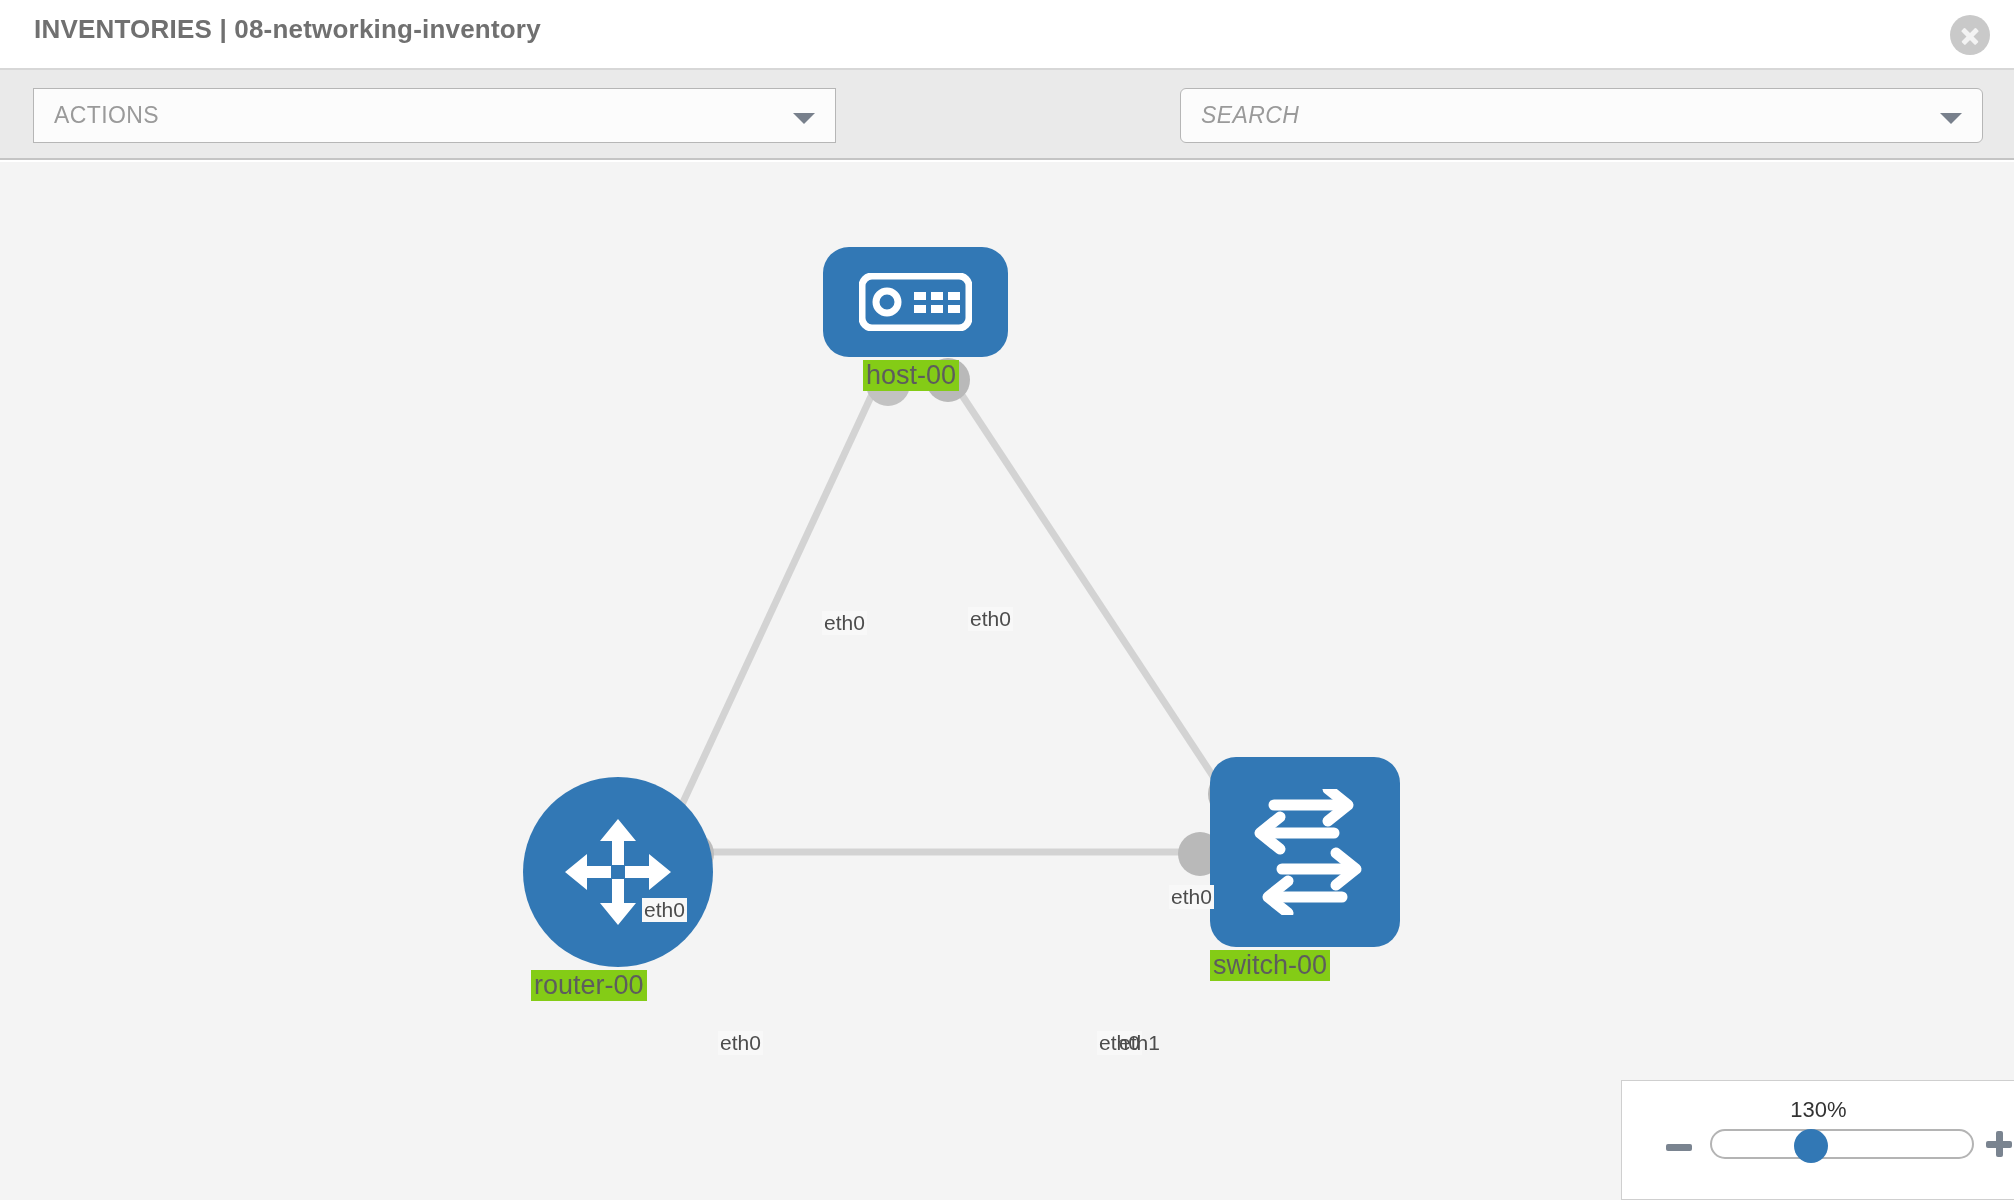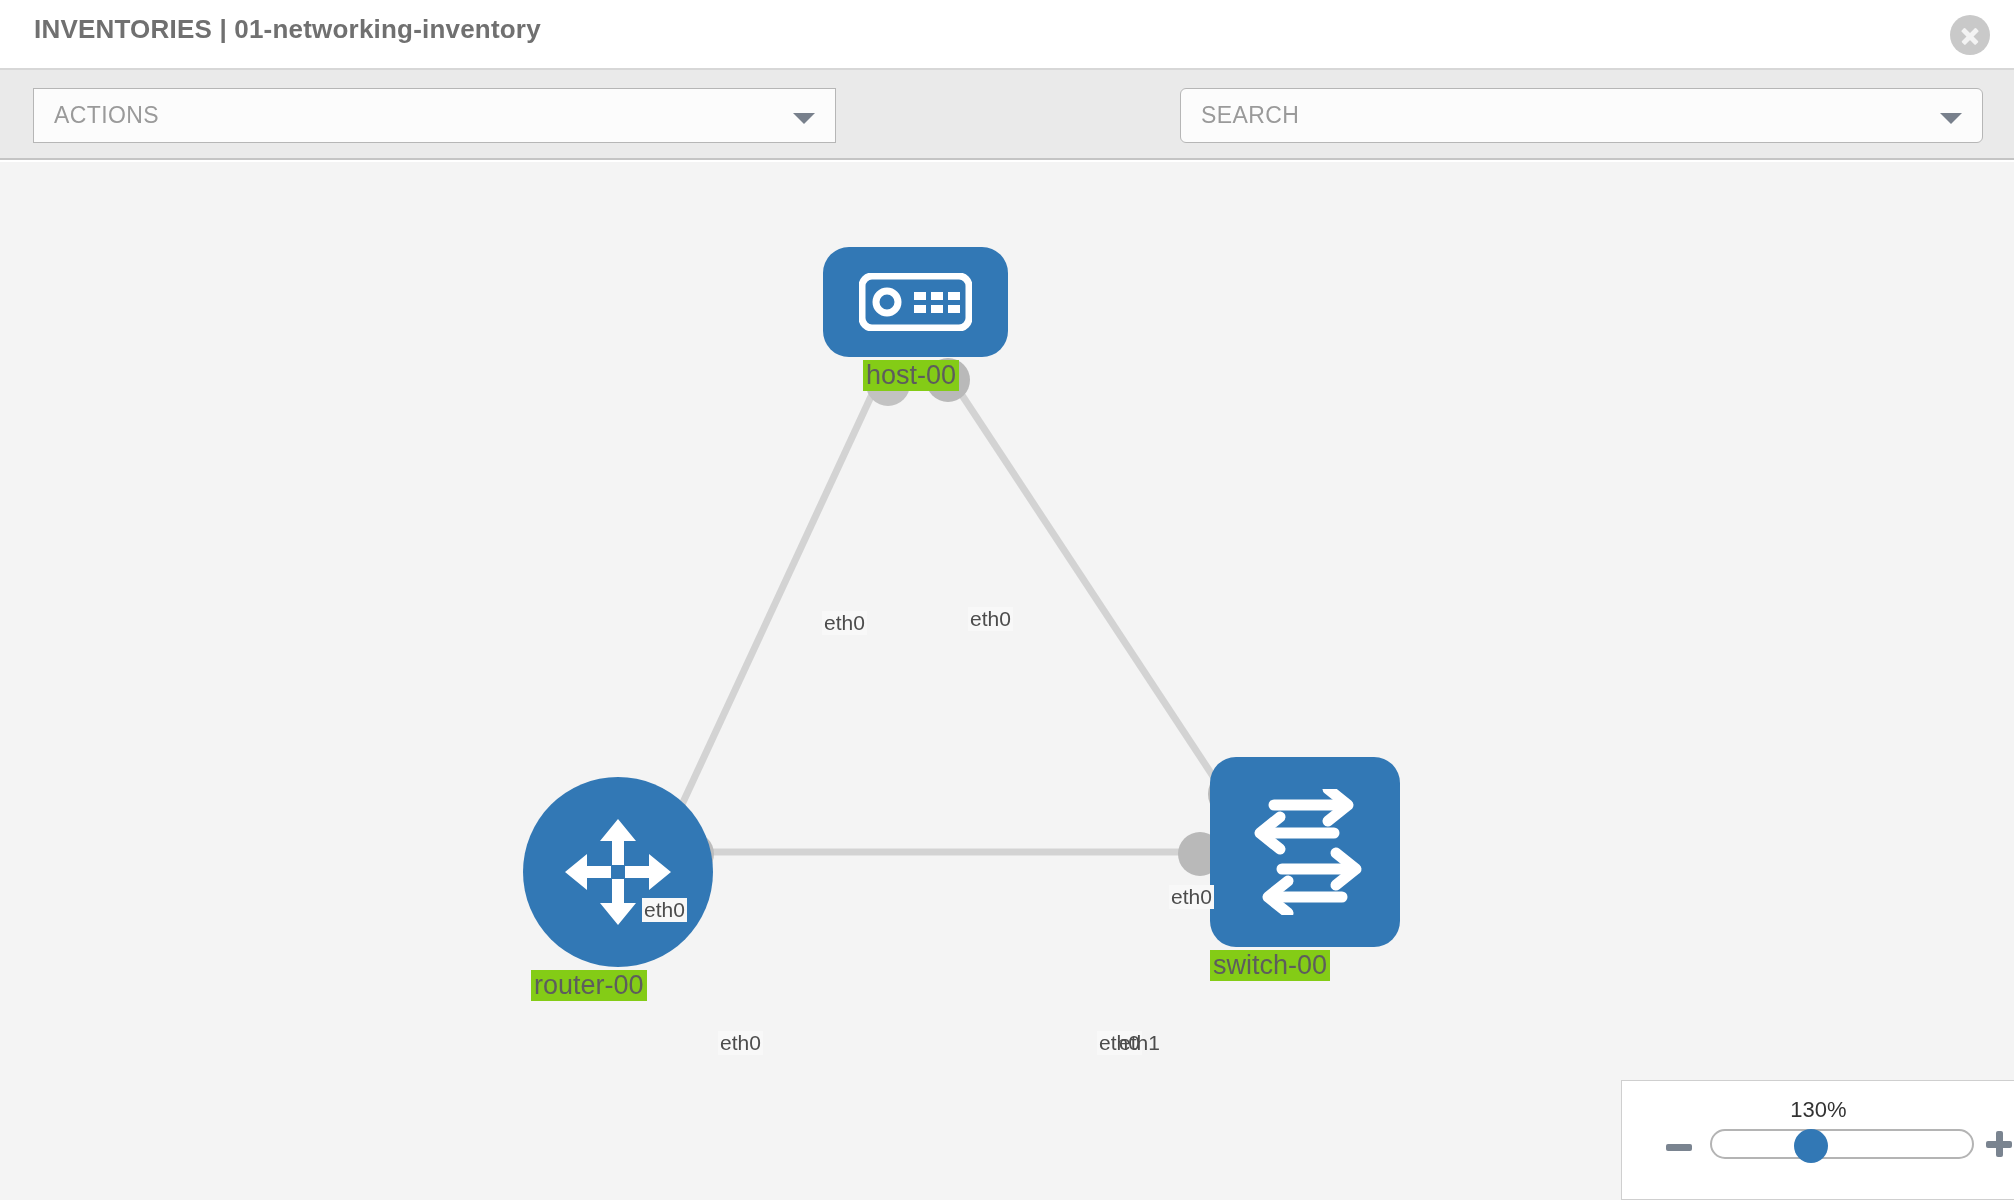--- a/index.html
+++ b/index.html
@@ -74,20 +74,21 @@
   #key-icon {
     position: absolute; left: 1110px; top: 92px;
     width: 44px; height: 44px; cursor: pointer;
   }
   #search-field {
     position: absolute; left: 1180px; top: 18px;
     width: 803px; height: 55px;
     background: #fcfcfc;
     border: 1px solid #b6b6b6;
     border-radius: 6px;
+    font-style: italic;
   }
   #search-placeholder {
     position: absolute; left: 20px; top: 13px;
     font-size: 23px; color: #9a9a9a;
     letter-spacing: 0.4px;
   }
 
   
   #canvas {
     position: absolute; left: 0; top: 162px;
@@ -155,21 +156,21 @@
   #zoom-plus::before, #zoom-plus::after {
     content: ""; position: absolute; background: #7a8490; border-radius: 2px;
   }
   #zoom-plus::before { left: 0; top: 10px; width: 26px; height: 7px; }
   #zoom-plus::after  { left: 10px; top: 0; width: 7px; height: 26px; }
 </style>
 </head>
 <body>
 
 <div id="header">
-  <div id="page-title">INVENTORIES | 01-networking-inventory</div>
+  <div id="page-title">INVENTORIES | 08-networking-inventory</div>
   <div id="close-btn"></div>
 </div>
 
 <div id="toolbar">
 
   <div id="actions-select">
     <div id="actions-label">ACTIONS</div>
     <div class="caret"></div>
   </div>
 

